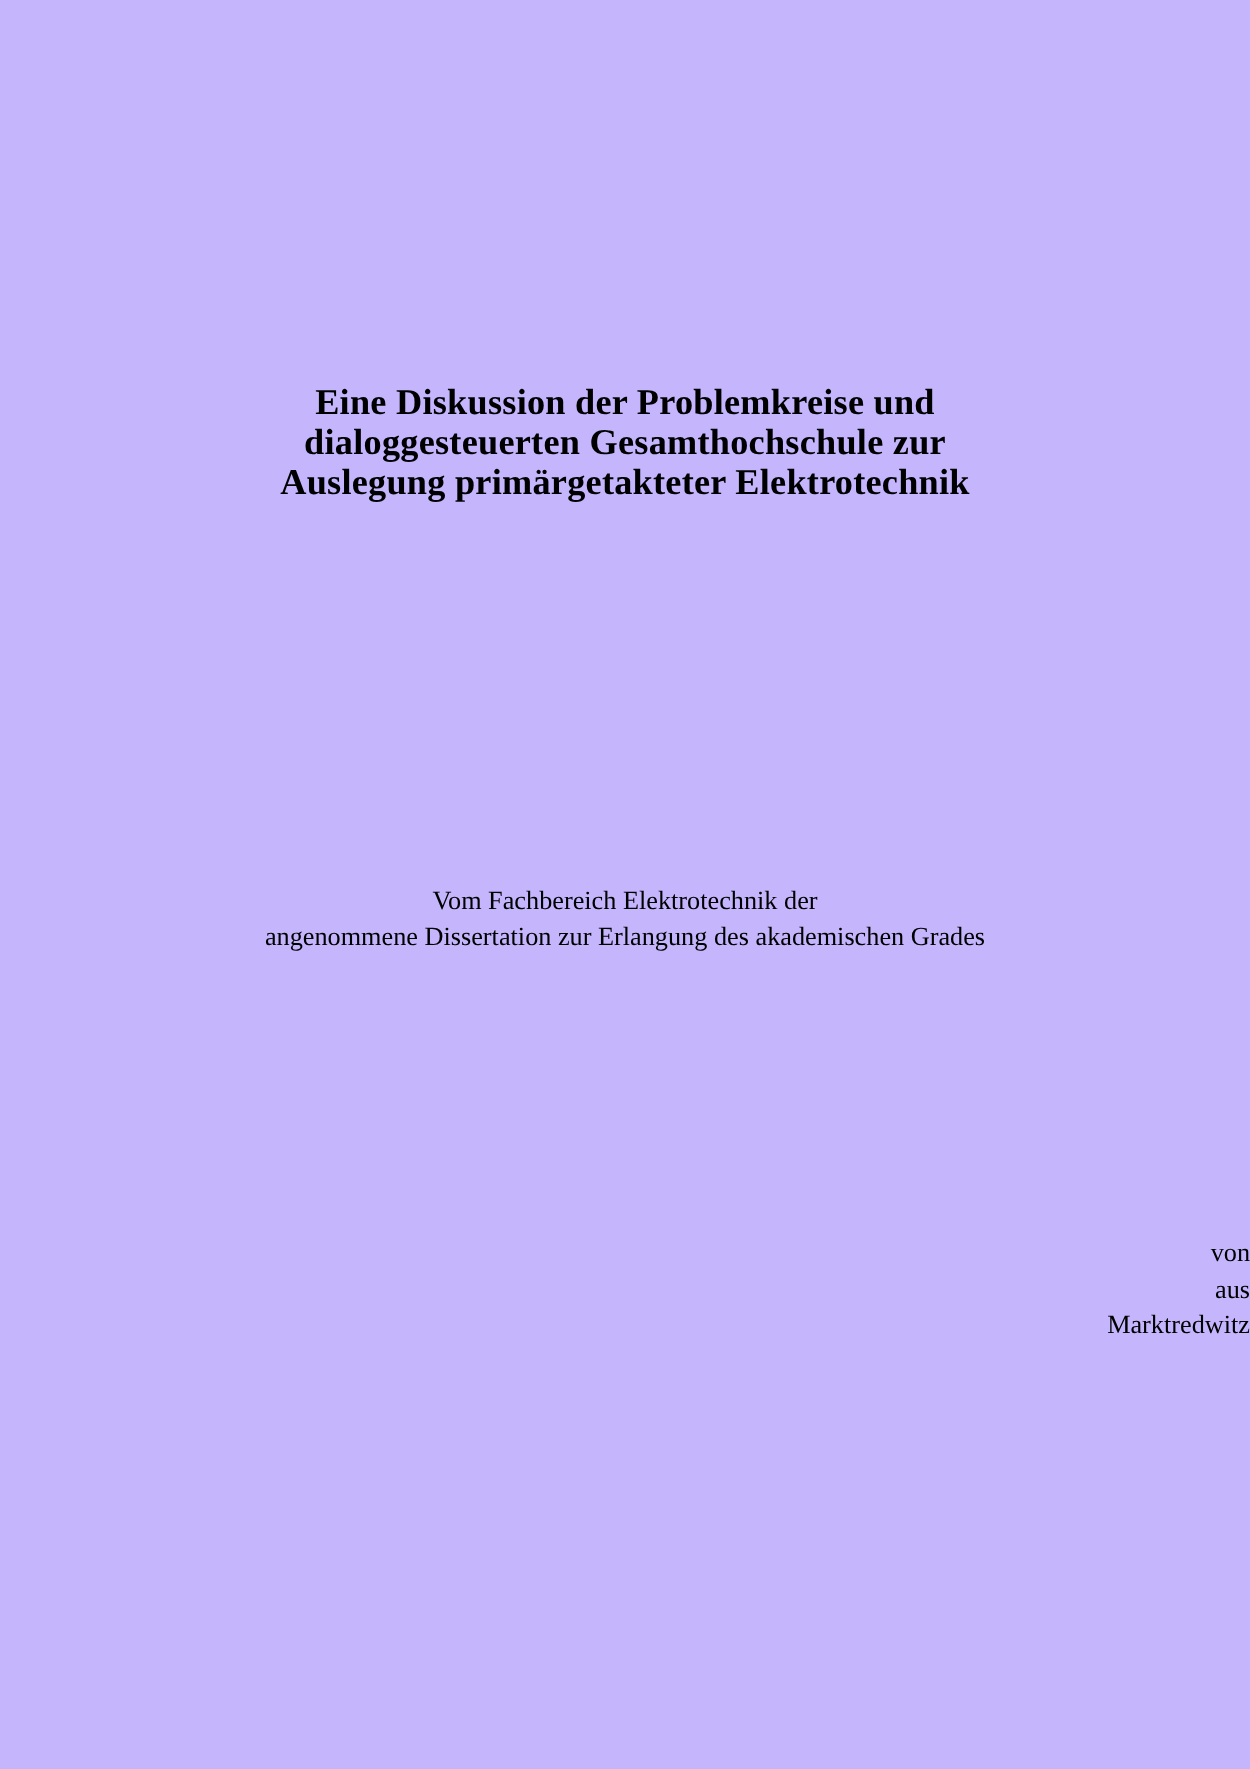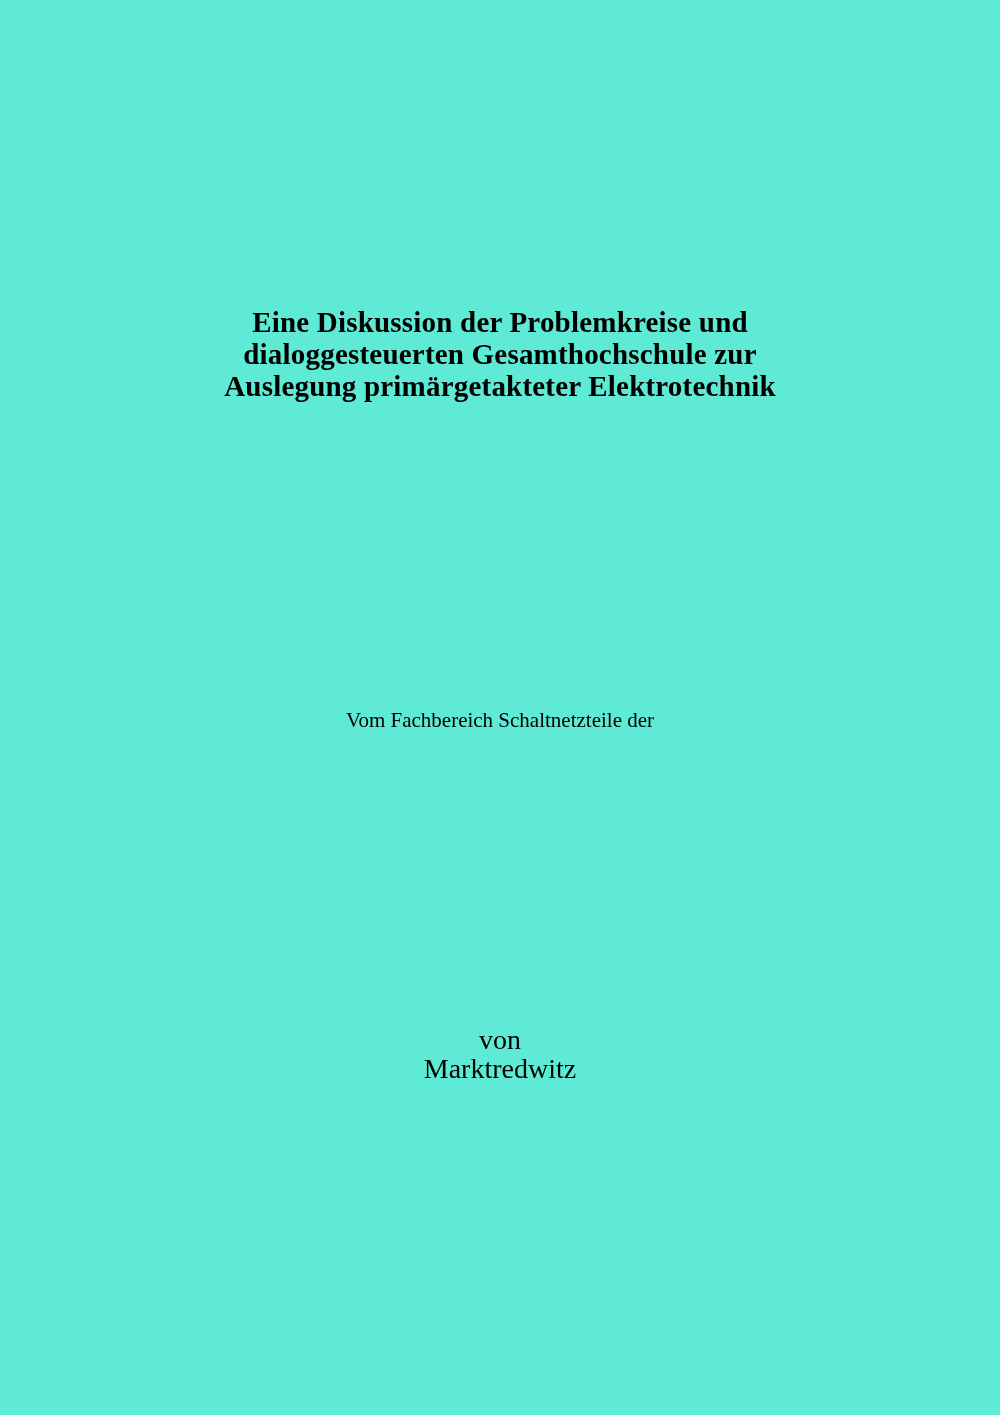--- a/index.html
+++ b/index.html
@@ -4,21 +4,21 @@
 <style>
   html, body {
     margin: 0;
     padding: 0;
     background: #ffffff;
   }
   .page {
     position: relative;
     width: 1000px;
     height: 1415px;
-    background: #5eead4;
+    background: #c4b5fd;
     overflow: hidden;
     font-family: "Liberation Serif", serif;
     color: #000000;
   }
   .block {
     position: absolute;
     left: 0;
     right: 0;
     text-align: center;
     margin: 0;
@@ -30,42 +30,45 @@
     font-weight: bold;
     letter-spacing: 0.2px;
   }
   .affiliation-block {
     top: 706px;
     font-size: 21px;
     line-height: 29px;
     font-weight: normal;
   }
   .author-block {
-    top: 1026px;
-    font-size: 28px;
+    top: 988px;
+    font-size: 21px;
     line-height: 28.5px;
     font-weight: normal;
+    text-align: right;
   }
   .line {
     display: block;
   }
 </style>
 </head>
 <body>
 
 <div class="page">
 
   <h1 class="block title-block">
     <span class="line">Eine Diskussion der Problemkreise und</span>
     <span class="line">dialoggesteuerten Gesamthochschule zur</span>
     <span class="line">Auslegung primärgetakteter Elektrotechnik</span>
   </h1>
 
   <p class="block affiliation-block">
-    <span class="line">Vom Fachbereich Schaltnetzteile der</span>
+    <span class="line">Vom Fachbereich Elektrotechnik der</span>
+    <span class="line">angenommene Dissertation zur Erlangung des akademischen Grades</span>
   </p>
 
   <p class="block author-block">
     <span class="line">von</span>
+    <span class="line">aus</span>
     <span class="line">Marktredwitz</span>
   </p>
 
 </div>
 
 </body></html>

